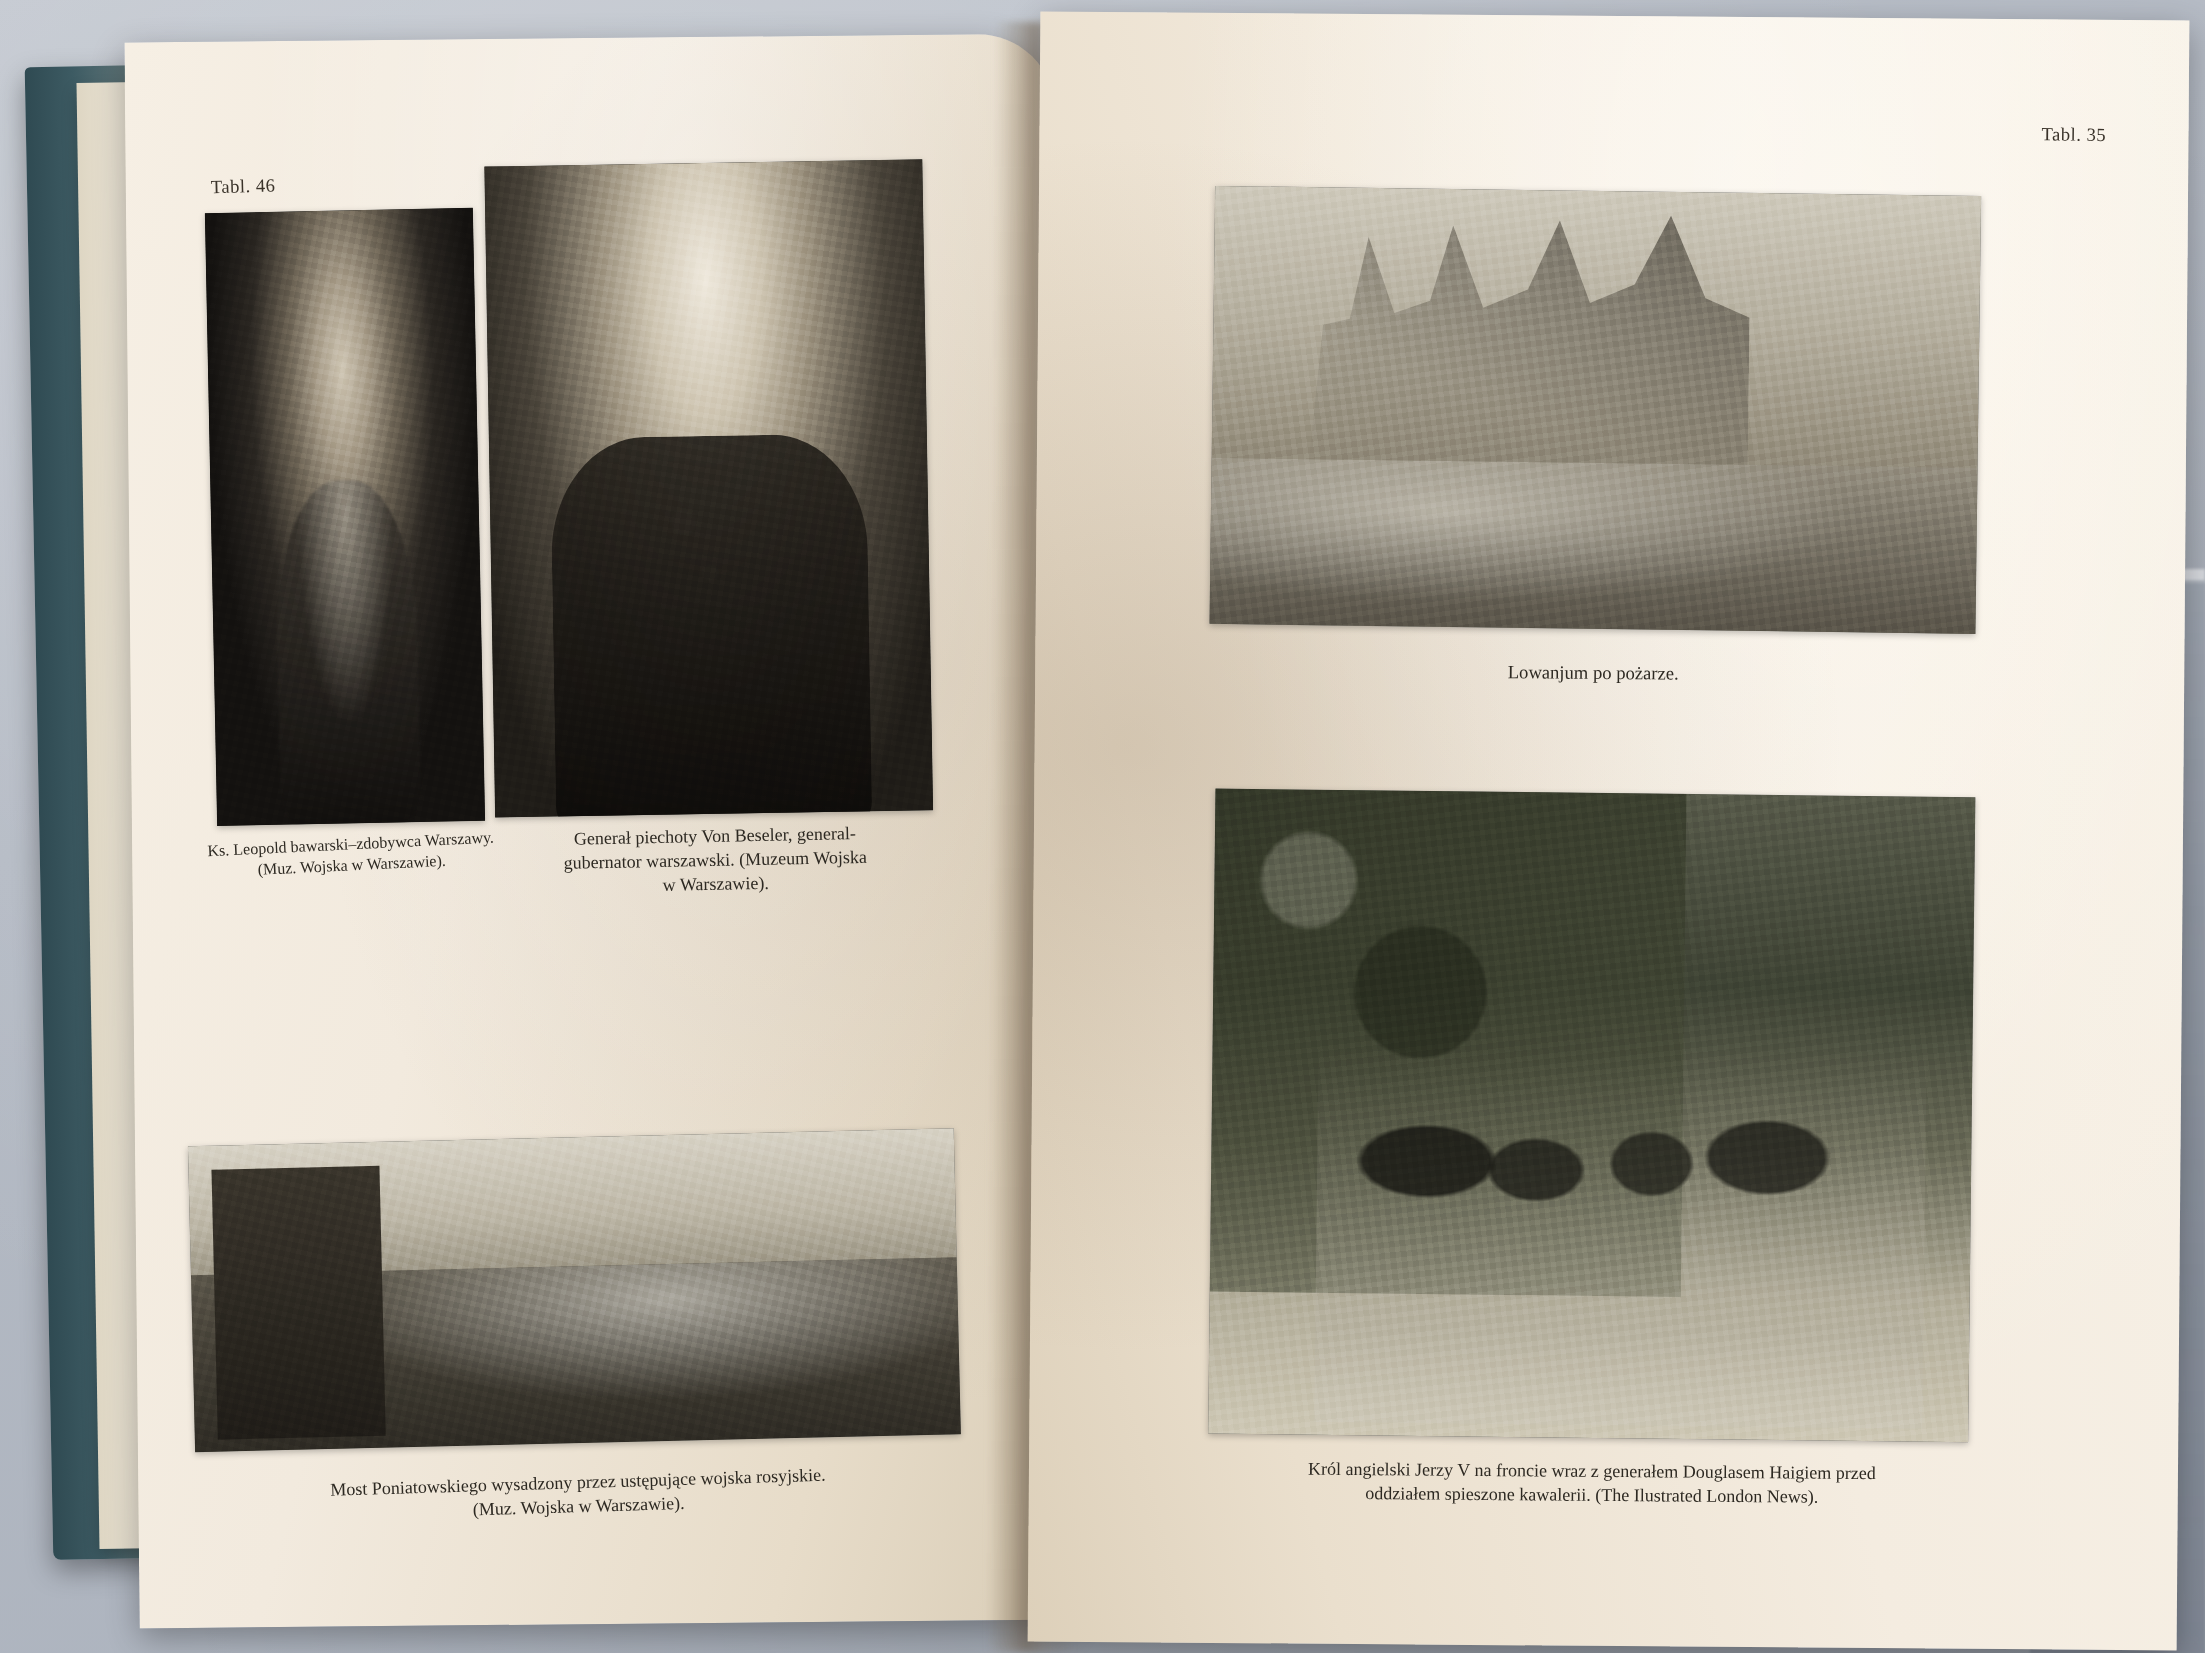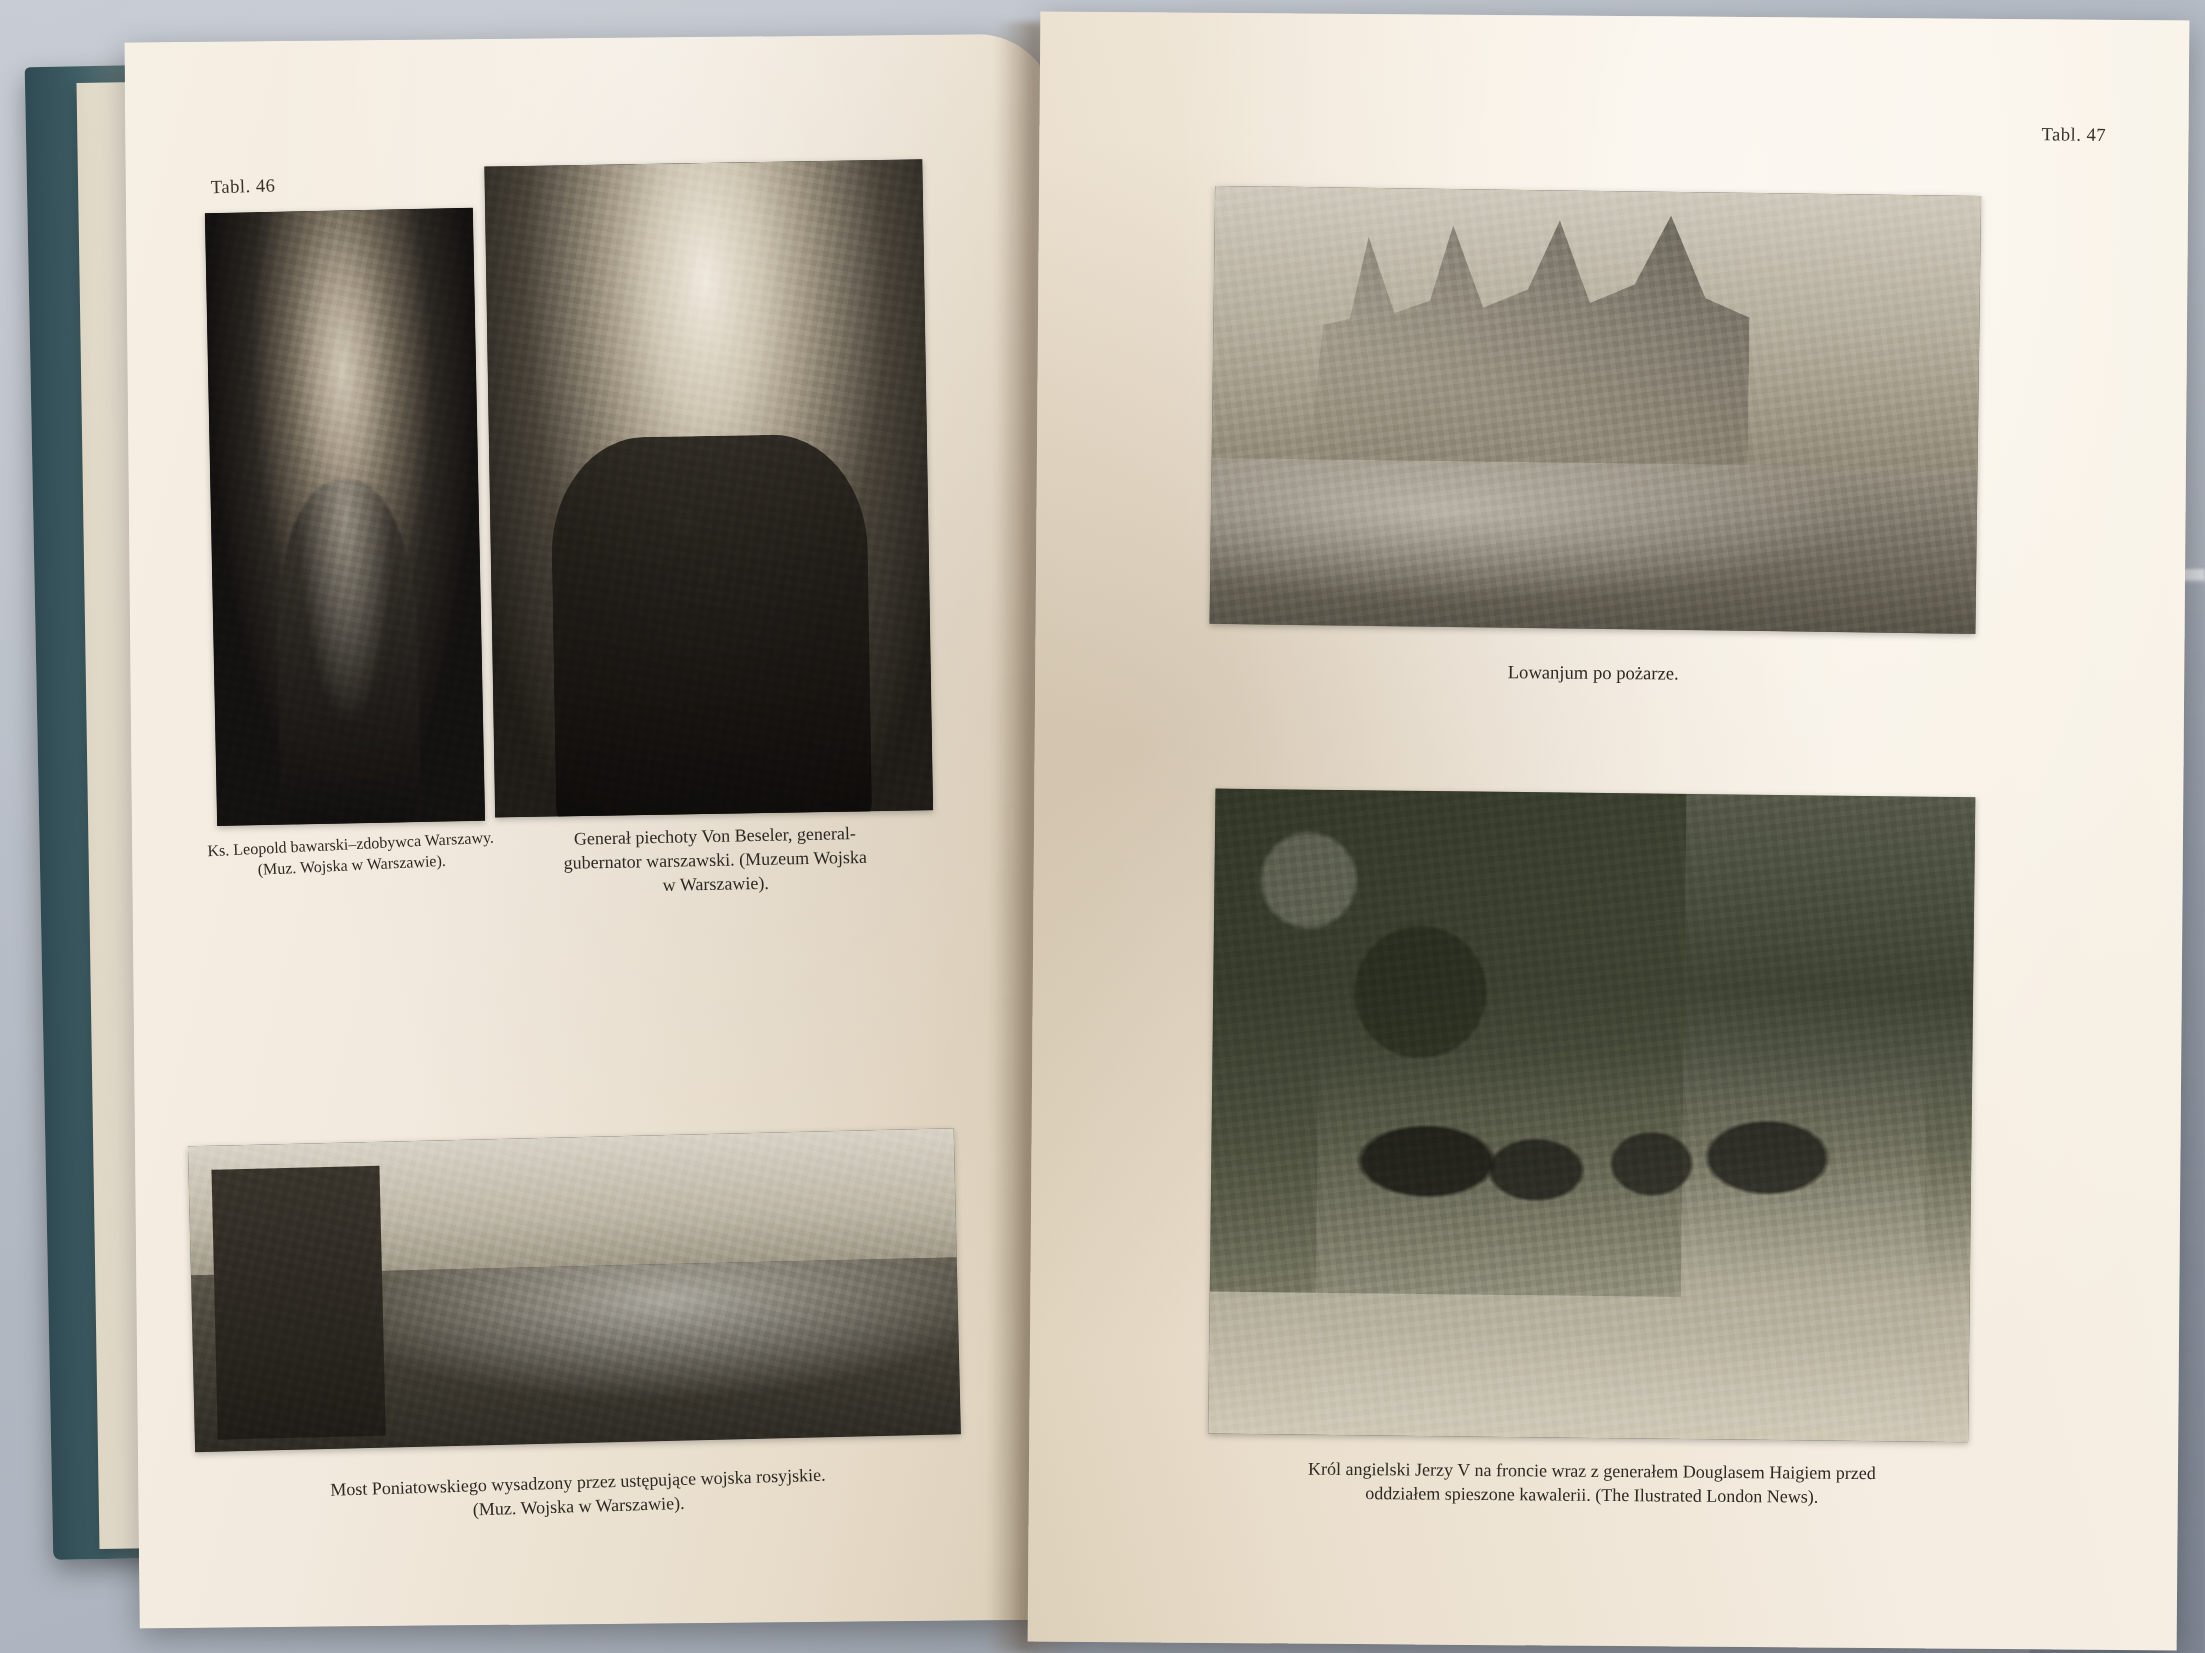--- a/index.html
+++ b/index.html
@@ -327,21 +327,21 @@
         <div>Most Poniatowskiego wysadzony przez ustępujące wojska rosyjskie.</div>
         <div>(Muz. Wojska w Warszawie).</div>
       </div>
     </div>
 
     <div class="gutter"></div>
 
     <div class="page page-right">
       <div class="page-sheen"></div>
 
-      <span class="plate-label" style="right:82px; top:104px; transform: rotate(0.2deg);">Tabl. 47</span>
+      <span class="plate-label" style="right:82px; top:104px; transform: rotate(0.2deg);">Tabl. 35</span>
 
       <div class="photo" style="left:175px; top:175px; width:766px; height:438px; transform: rotate(0.3deg);">
         <div class="art-louvain"></div>
         <div class="grain"></div>
       </div>
 
       <div class="caption" style="left:175px; top:645px; width:766px; font-size:18.6px;">
         <div>Lowanjum po pożarze.</div>
       </div>
 

